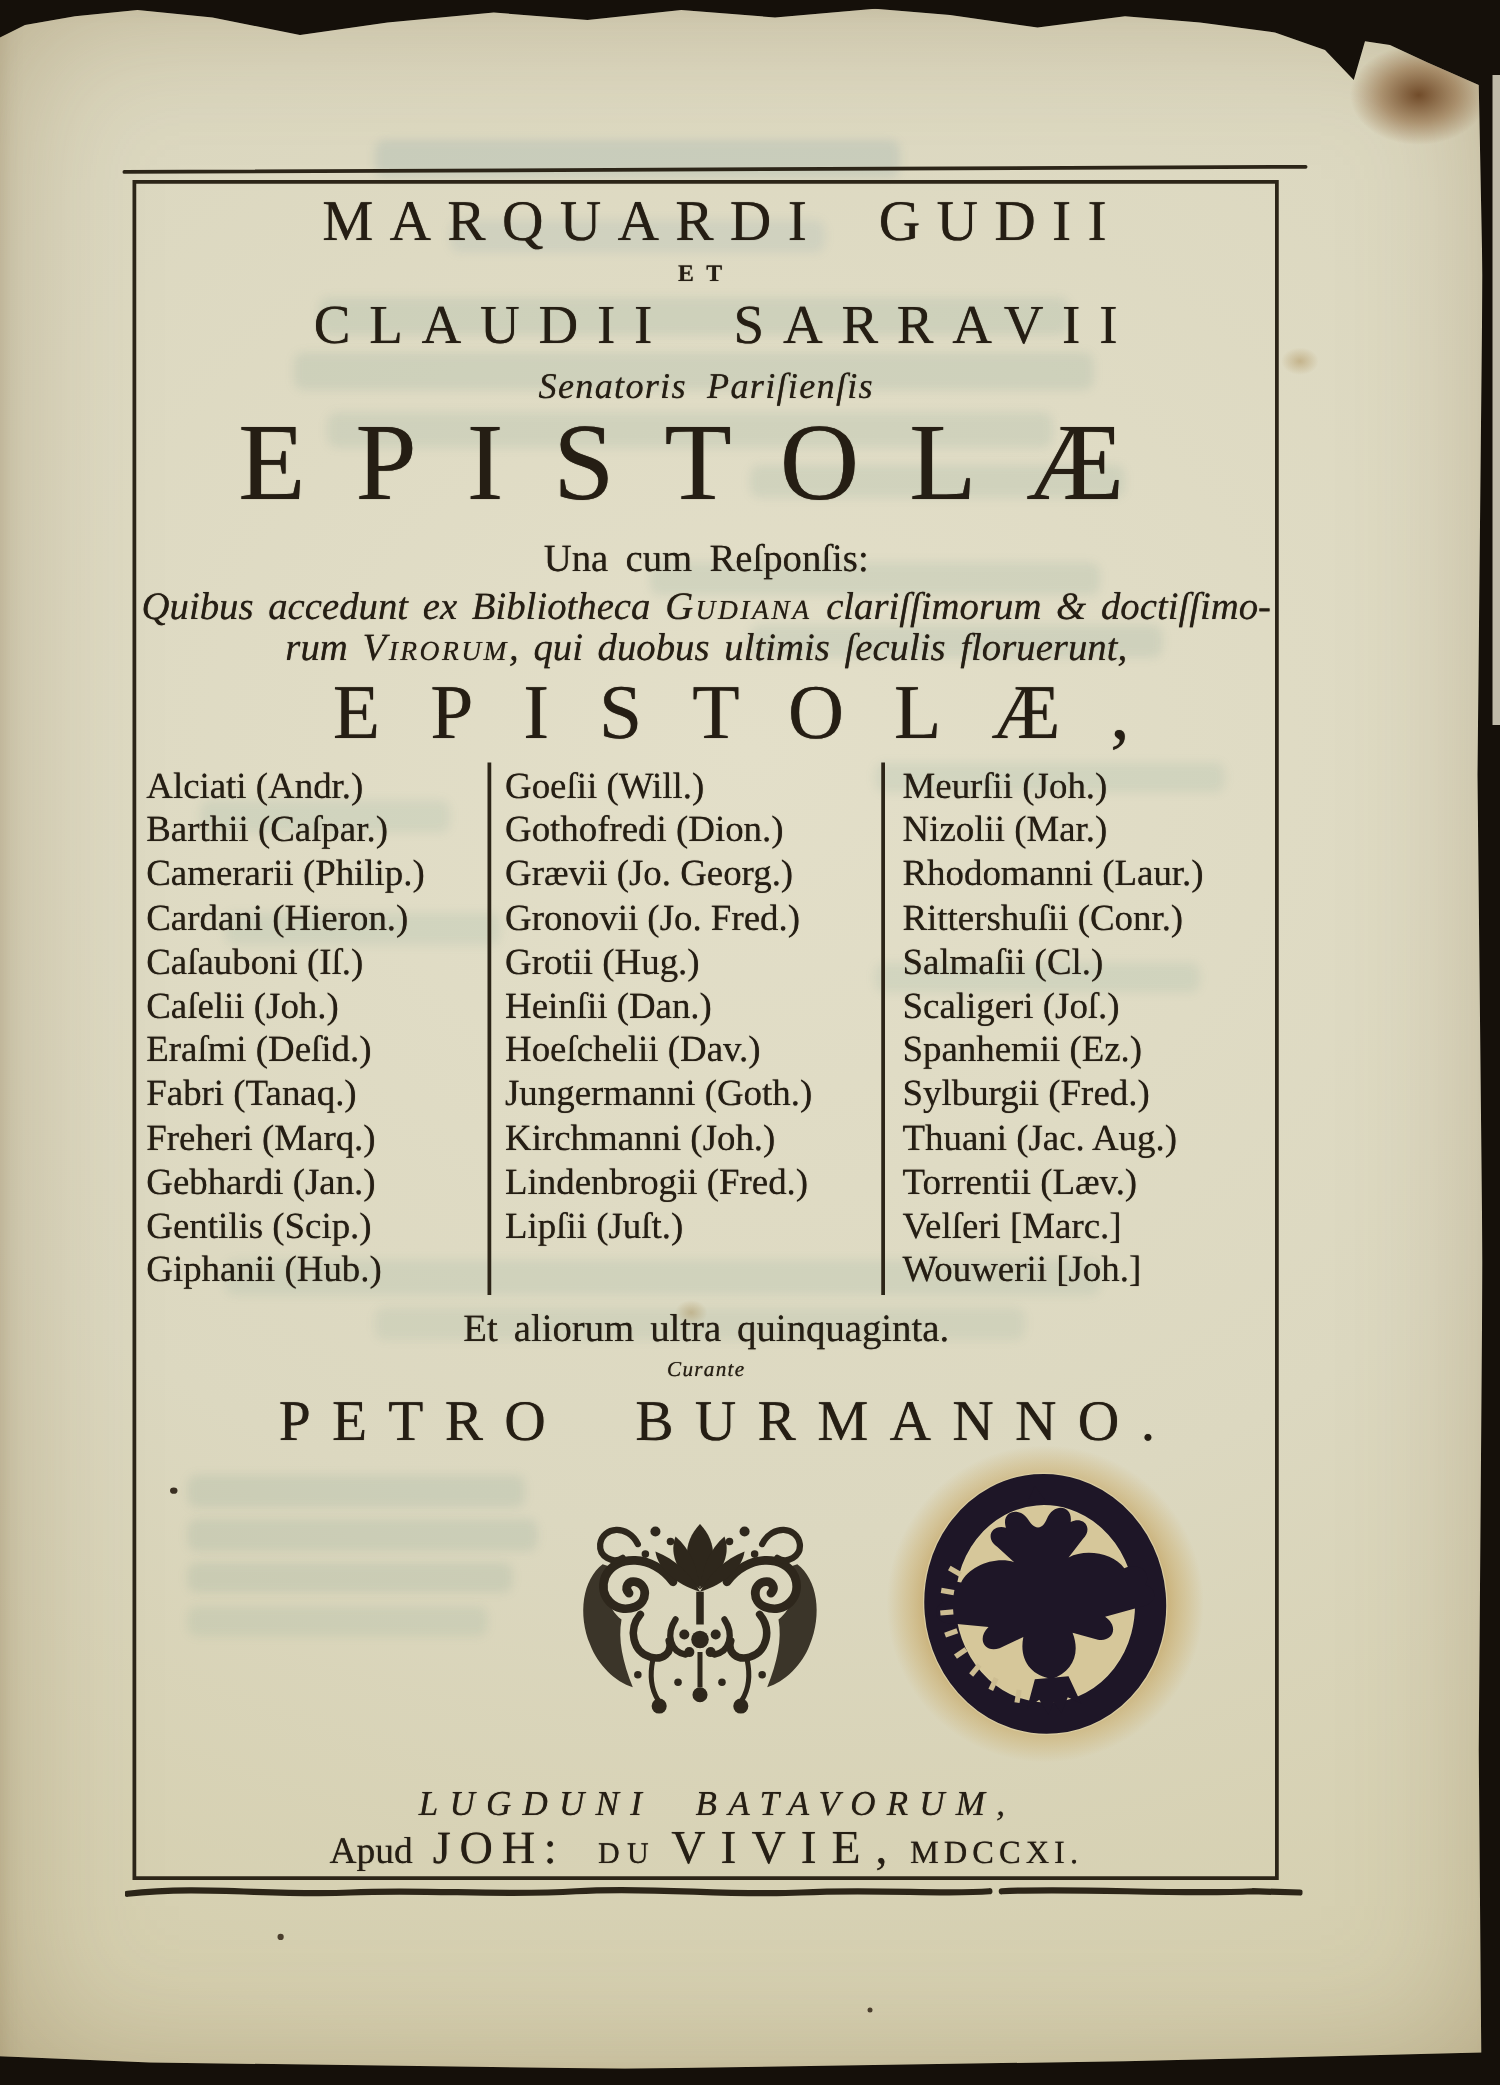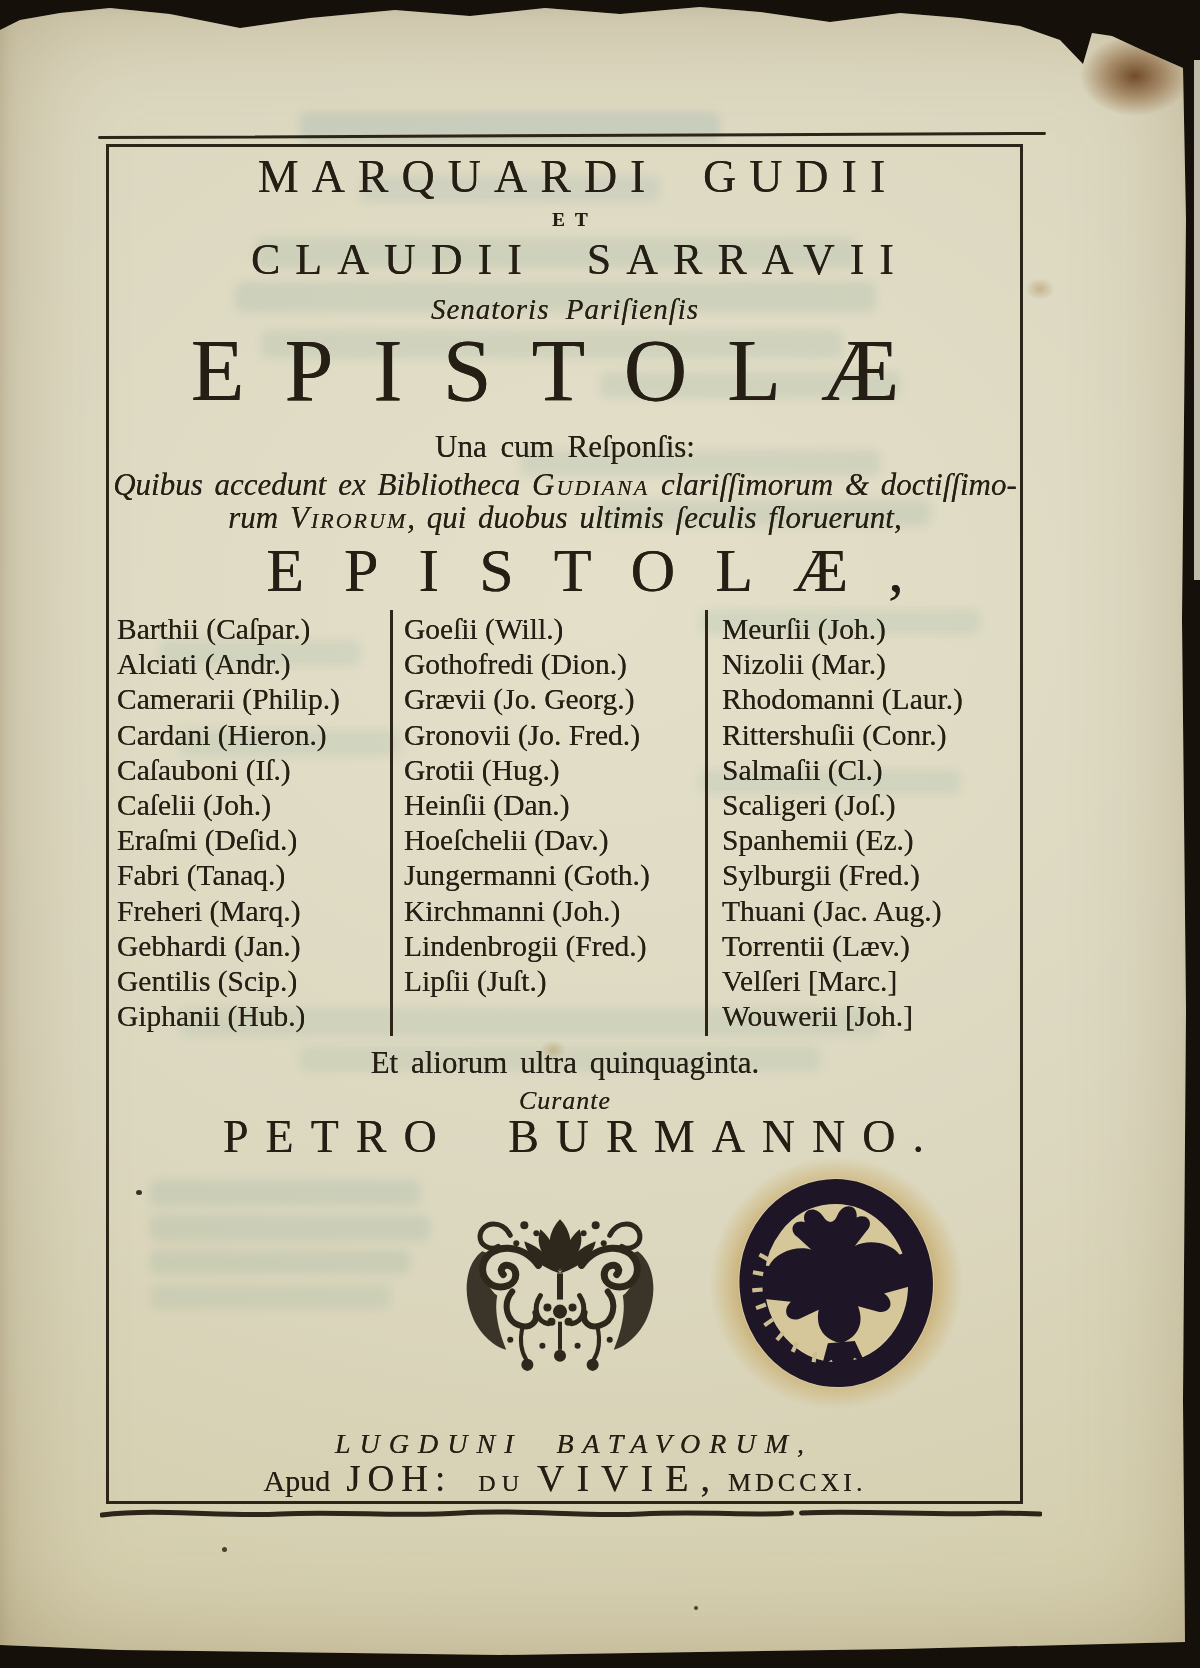--- a/index.html
+++ b/index.html
@@ -34,30 +34,30 @@
   }
   .topline2{
     position:absolute;left:98px;top:134px;width:948px;height:3px;
     background:#2c2518;transform:rotate(-0.25deg);border-radius:2px;
   }
   .wavy{position:absolute;left:100px;top:1504px;width:942px;height:20px;}
   
   .tb{position:absolute;left:107px;width:916px;text-align:center;color:#251e14;
       text-shadow:0 0 .6px rgba(40,32,20,.85);}
   .t-author1{top:150px;font-size:46px;letter-spacing:13px;word-spacing:20px;padding-left:13px;}
-  .t-et{top:209px;font-size:19px;letter-spacing:10px;padding-left:10px;font-weight:bold;}
+  .t-et{top:209px;font-size:19px;letter-spacing:10px;padding-left:0;font-weight:bold;}
   .t-author2{top:234px;font-size:44px;letter-spacing:15px;word-spacing:24px;padding-left:15px;}
   .t-senatoris{top:293px;font-size:29px;font-style:italic;letter-spacing:1px;word-spacing:8px;}
   .t-main{top:320px;font-size:88px;letter-spacing:40px;font-weight:500;}
   .t-una{top:429px;font-size:31px;word-spacing:6px;}
   .t-accedunt{top:468px;font-size:31px;font-style:italic;line-height:33px;word-spacing:4px;}
   .sc{font-variant-caps:small-caps;letter-spacing:2px;font-style:italic;}
   .t-epistolae2{top:535px;font-size:62px;letter-spacing:40px;padding-left:40px;}
   .t-aliorum{top:1045px;font-size:31px;word-spacing:5px;}
-  .t-curante{top:1086px;font-size:26px;font-style:italic;letter-spacing:1px;}
+  .t-curante{top:1086px;font-size:17px;font-style:italic;letter-spacing:1px;}
   .t-editor{top:1110px;font-size:46px;letter-spacing:17px;word-spacing:26px;padding-left:17px;}
   .t-city{top:1428px;font-size:28px;font-style:italic;letter-spacing:9px;word-spacing:18px;padding-left:9px;}
   .t-imprint{top:1456px;font-size:30px;}
   .t-imprint .apud{font-size:30px;margin-right:16px;}
   .t-imprint .joh{font-size:37px;letter-spacing:7px;margin-right:26px;}
   .t-imprint .du{font-size:24px;letter-spacing:6px;margin-right:12px;}
   .t-imprint .vivie{font-size:38px;letter-spacing:12px;margin-right:6px;}
   .t-imprint .year{font-size:26px;letter-spacing:4px;}
   
   .names{position:absolute;top:612px;left:0;width:1200px;height:424px;color:#251e14;}
@@ -122,22 +122,22 @@
       <span><span>Quibus accedunt ex Bibliotheca </span><span class="sc">Gudiana</span><span> clariſſimorum &amp; doctiſſimo-</span></span><br>
       <span><span>rum </span><span class="sc">Virorum</span><span>, qui duobus ultimis ſeculis floruerunt,</span></span>
     </div>
 
     <div class="tb t-epistolae2">EPISTOLÆ,</div>
 
     <div class="vsep vsep-1"></div>
     <div class="vsep vsep-2"></div>
     <div class="names">
       <div class="name-col col-1">
+          <div class="name-row">Alciati (Andr.)</div>
           <div class="name-row">Barthii (Caſpar.)</div>
-          <div class="name-row">Alciati (Andr.)</div>
           <div class="name-row">Camerarii (Philip.)</div>
           <div class="name-row">Cardani (Hieron.)</div>
           <div class="name-row">Caſauboni (Iſ.)</div>
           <div class="name-row">Caſelii (Joh.)</div>
           <div class="name-row">Eraſmi (Deſid.)</div>
           <div class="name-row">Fabri (Tanaq.)</div>
           <div class="name-row">Freheri (Marq.)</div>
           <div class="name-row">Gebhardi (Jan.)</div>
           <div class="name-row">Gentilis (Scip.)</div>
           <div class="name-row">Giphanii (Hub.)</div>

